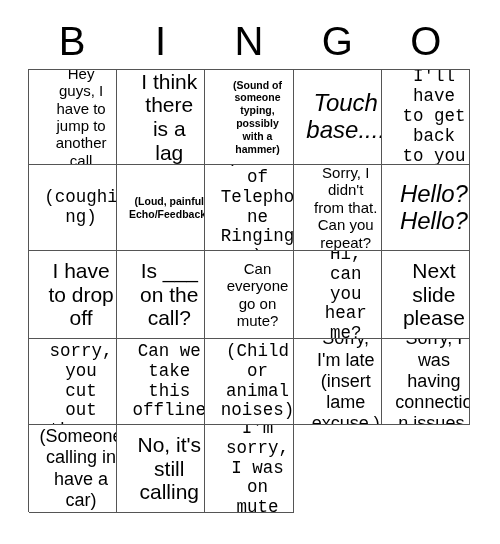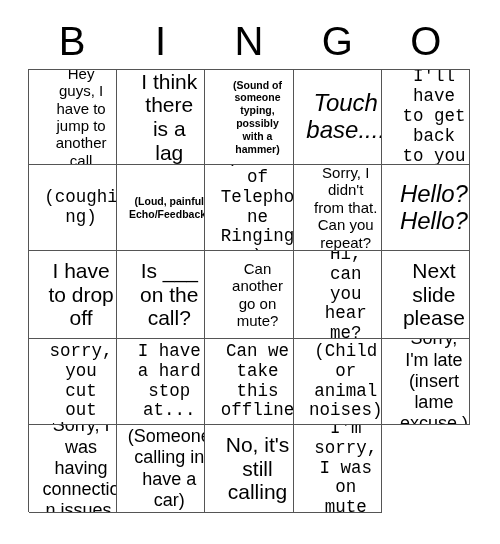--- a/index.html
+++ b/index.html
@@ -139,34 +139,31 @@
         <span class="cell-text fs-xxl">Hello? Hello?</span>
       </div>
 
     <div class="cell">
         <span class="cell-text fs-xl">I have to drop off</span>
       </div>
     <div class="cell">
         <span class="cell-text fs-xl">Is ___ on the call?</span>
       </div>
     <div class="cell">
-        <span class="cell-text fs-md">Can another go on mute?</span>
+        <span class="cell-text fs-md">Can everyone go on mute?</span>
       </div>
     <div class="cell">
         <span class="cell-text fs-lg">Hi, can you hear me?</span>
       </div>
     <div class="cell">
         <span class="cell-text fs-xl">Next slide please</span>
       </div>
 
     <div class="cell">
         <span class="cell-text fs-lg">I'm sorry, you cut out there.</span>
-      </div>
-    <div class="cell">
-        <span class="cell-text fs-lg">I have a hard stop at...</span>
       </div>
     <div class="cell">
         <span class="cell-text fs-lg">Can we take this offline</span>
       </div>
     <div class="cell">
         <span class="cell-text fs-lg">(Child or animal noises)</span>
       </div>
     <div class="cell">
         <span class="cell-text fs-sm">Sorry, I'm late (insert lame excuse.)</span>
       </div>

